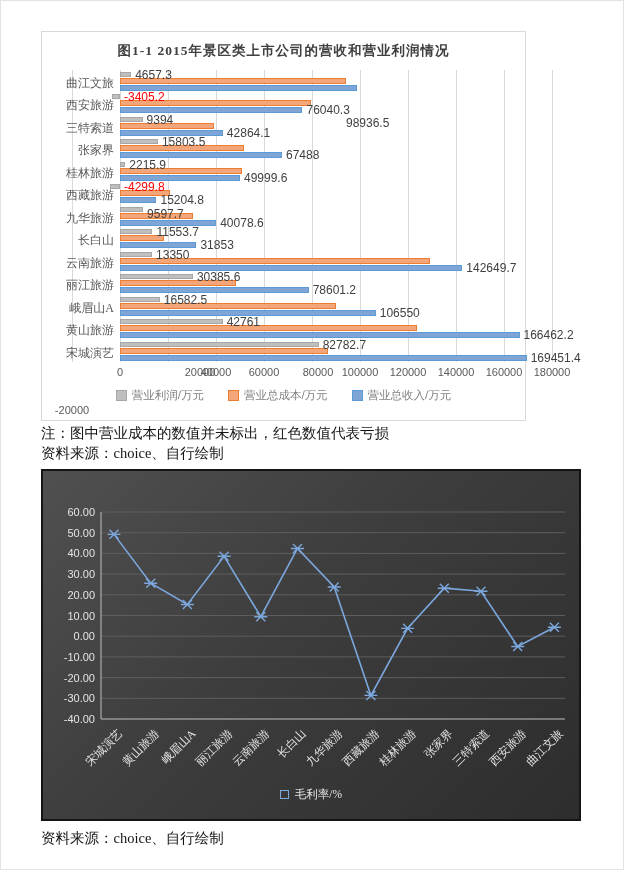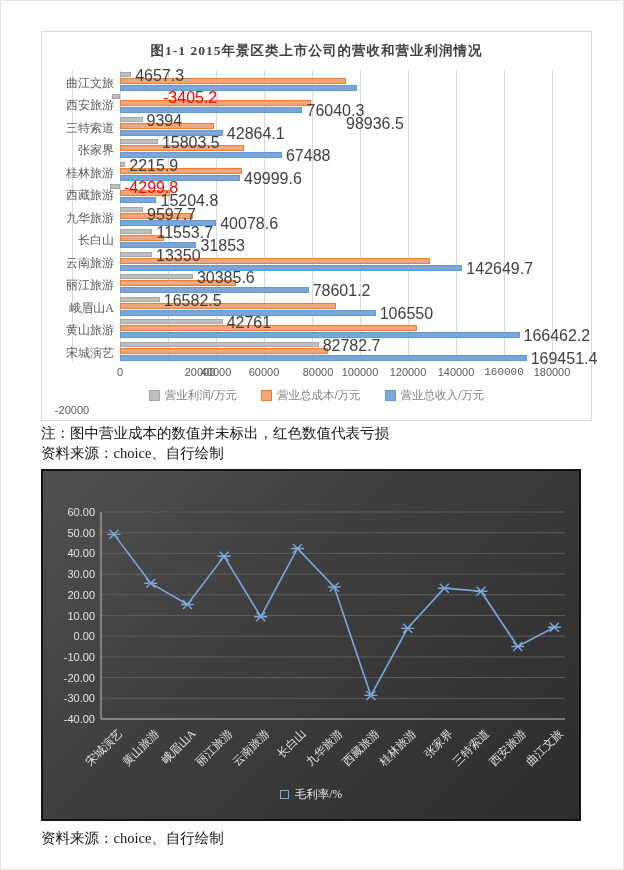--- a/index.html
+++ b/index.html
@@ -1,29 +1,29 @@
 <!DOCTYPE html>
 <html><head>
 <meta charset="utf-8">
 <style>
   html,body{margin:0;padding:0;background:#ffffff;}
   .page{position:relative;width:624px;height:870px;background:#fff;
         border:1px solid #e3e3e3;box-sizing:border-box;overflow:hidden;
         font-family:"Liberation Sans",sans-serif;}
   
-  .fig1{position:absolute;left:40px;top:30px;width:551px;height:390px;
+  .fig1{position:absolute;left:40px;top:30px;width:485px;height:390px;
         background:#fff;border:1px solid #d9d9d9;box-sizing:border-box;}
   .fig1-title{position:absolute;left:0;top:10px;width:100%;text-align:center;
         font-family:"Liberation Serif",serif;font-weight:bold;font-size:13.5px;color:#404040;letter-spacing:1px;}
   #fig1-plot{position:absolute;left:30px;top:38px;width:480px;height:292px;}
   .gl1{position:absolute;top:0;width:1px;height:100%;background:#d9d9d9;}
   .bar{position:absolute;box-sizing:border-box;}
   .cat-label{position:absolute;text-align:right;font-family:"Liberation Serif",serif;
         font-size:12px;color:#595959;white-space:nowrap;}
-  .val-label{position:absolute;font-size:16px;color:#404040;white-space:nowrap;line-height:11px;}
+  .val-label{position:absolute;font-size:12px;color:#404040;white-space:nowrap;line-height:11px;}
   #fig1-ticks{position:absolute;left:30px;top:334px;width:480px;height:14px;}
   .tick1{position:absolute;transform:translateX(-50%);font-size:11px;color:#595959;white-space:nowrap;}
   #fig1-legend{position:absolute;left:0;top:356px;width:100%;display:flex;
         justify-content:center;gap:24px;align-items:center;}
   .leg-item{display:flex;align-items:center;gap:5px;font-size:11.5px;color:#7f7f7f;}
   .leg-sw{width:9px;height:9px;display:inline-block;}
   
   .doc-text{position:absolute;left:40px;font-family:"Liberation Serif",serif;
         font-size:14.5px;color:#151515;white-space:nowrap;}
   
@@ -60,21 +60,21 @@
         <div class="cat-label" style="right: 438px; top: 5px; width: 90px;">曲江文旅</div>
         <div class="bar" style="left: 48px; top: 2px; width: 11.1775px; height: 5px; background: rgb(191, 191, 191); border: 1px solid rgb(166, 166, 166);"></div>
         <div class="bar" style="left: 48px; top: 8px; width: 226.272px; height: 6px; background: rgb(243, 166, 121); border: 1px solid rgb(237, 125, 49);"></div>
         <div class="bar" style="left: 48px; top: 15px; width: 237.448px; height: 6px; background: rgb(127, 165, 214); border: 1px solid rgb(91, 155, 213);"></div>
         <div class="val-label" style="left: 63.1775px; top: 0px; color: rgb(64, 64, 64);">4657.3</div>
         <div class="val-label" style="left: 274px; top: 13px; margin-top: 35px;">98936.5</div>
         <div class="cat-label" style="right: 438px; top: 27.4615px; width: 90px;">西安旅游</div>
         <div class="bar" style="left: 39.8275px; top: 24.4615px; width: 8.17248px; height: 5px; background: rgb(191, 191, 191); border: 1px solid rgb(166, 166, 166);"></div>
         <div class="bar" style="left: 48px; top: 30.4615px; width: 190.68px; height: 6px; background: rgb(243, 166, 121); border: 1px solid rgb(237, 125, 49);"></div>
         <div class="bar" style="left: 48px; top: 37.4615px; width: 182.497px; height: 6px; background: rgb(127, 165, 214); border: 1px solid rgb(91, 155, 213);"></div>
-        <div class="val-label" style="left: 52px; top: 22.4615px; color: rgb(255, 0, 0); margin-left: 39px;">-3405.2</div>
+        <div class="val-label" style="left: 52px; top: 22.4615px; color: rgb(255, 0, 0);">-3405.2</div>
         <div class="val-label" style="left: 234.497px; top: 35.4615px;">76040.3</div>
         <div class="cat-label" style="right: 438px; top: 49.9231px; width: 90px;">三特索道</div>
         <div class="bar" style="left: 48px; top: 46.9231px; width: 22.5456px; height: 5px; background: rgb(191, 191, 191); border: 1px solid rgb(166, 166, 166);"></div>
         <div class="bar" style="left: 48px; top: 52.9231px; width: 93.6px; height: 6px; background: rgb(243, 166, 121); border: 1px solid rgb(237, 125, 49);"></div>
         <div class="bar" style="left: 48px; top: 59.9231px; width: 102.874px; height: 6px; background: rgb(127, 165, 214); border: 1px solid rgb(91, 155, 213);"></div>
         <div class="val-label" style="left: 74.5456px; top: 44.9231px; color: rgb(64, 64, 64);">9394</div>
         <div class="val-label" style="left: 154.874px; top: 57.9231px;">42864.1</div>
         <div class="cat-label" style="right: 438px; top: 72.3846px; width: 90px;">张家界</div>
         <div class="bar" style="left: 48px; top: 69.3846px; width: 37.9284px; height: 5px; background: rgb(191, 191, 191); border: 1px solid rgb(166, 166, 166);"></div>
         <div class="bar" style="left: 48px; top: 75.3846px; width: 124.08px; height: 6px; background: rgb(243, 166, 121); border: 1px solid rgb(237, 125, 49);"></div>
@@ -139,21 +139,21 @@
     <div id="fig1-ticks">
         <div class="tick1" style="left: 0px; margin-top: 38px;">-20000</div>
         <div class="tick1" style="left: 48px;">0</div>
         <div class="tick1" style="left: 80px; margin-left: 48px;">20000</div>
         <div class="tick1" style="left: 144px;">40000</div>
         <div class="tick1" style="left: 192px;">60000</div>
         <div class="tick1" style="left: 240px; margin-left: 6px;">80000</div>
         <div class="tick1" style="left: 288px;">100000</div>
         <div class="tick1" style="left: 336px;">120000</div>
         <div class="tick1" style="left: 384px;">140000</div>
-        <div class="tick1" style="left: 432px; font-family: Liberation Mono, monospace;">160000</div>
+        <div class="tick1" style="left: 432px;">160000</div>
         <div class="tick1" style="left: 480px;">180000</div>
       </div>
     <div id="fig1-legend">
         <div class="leg-item">
           <span class="leg-sw" style="background: rgb(191, 191, 191); border: 1px solid rgb(166, 166, 166);"></span>
           <span>营业利润/万元</span>
         </div>
         <div class="leg-item">
           <span class="leg-sw" style="background: rgb(243, 166, 121); border: 1px solid rgb(237, 125, 49);"></span>
           <span>营业总成本/万元</span>

